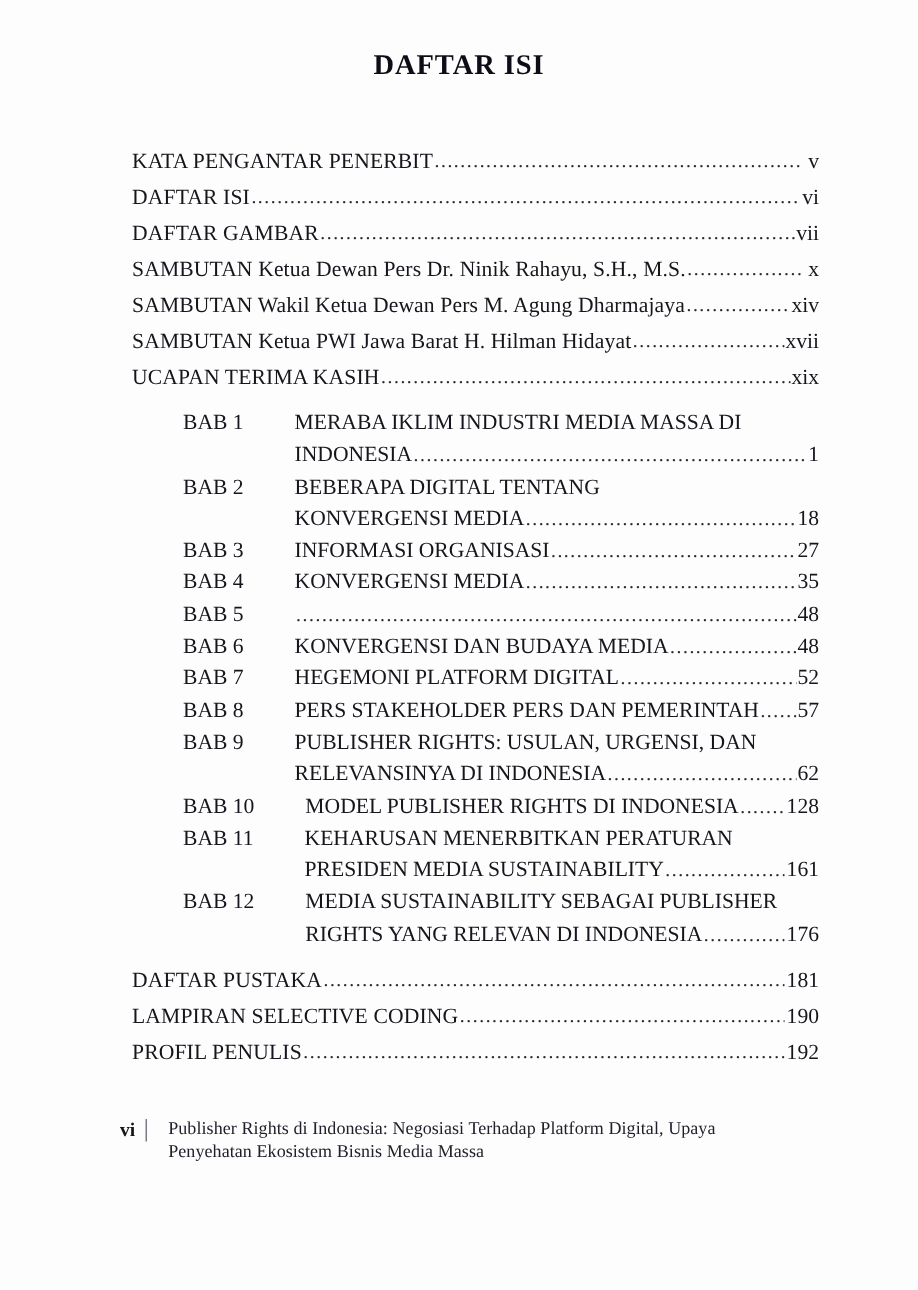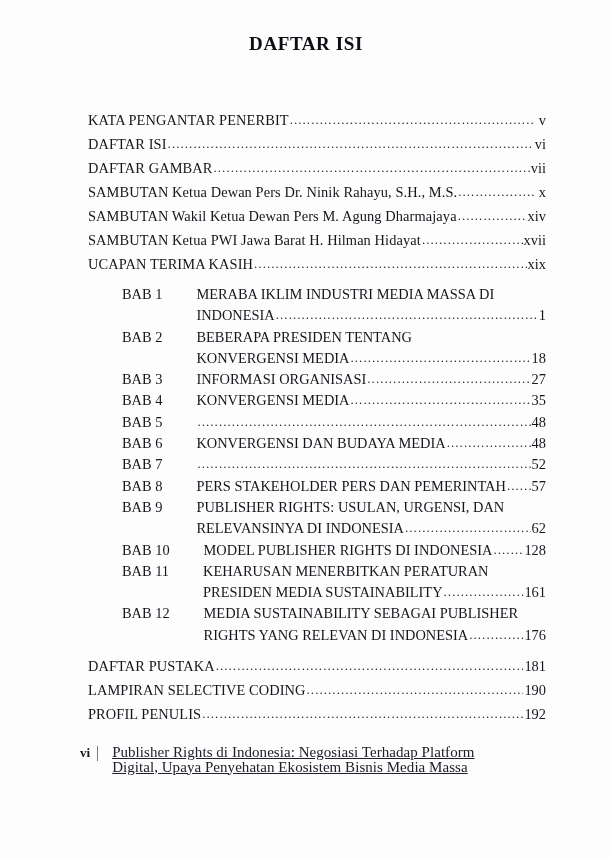--- a/index.html
+++ b/index.html
@@ -34,21 +34,21 @@
     font-size: 19px;
     font-weight: bold;
     letter-spacing: 0.6px;
     color: #0d0d17;
     font-family: "Liberation Serif", "DejaVu Serif", serif;
   }
 
   
   .toc {
     position: absolute;
-    top: 112px;
+    top: 100px;
     left: 88px;
     width: 458px;
   }
 
   
   .row {
     display: flex;
     align-items: baseline;
     width: 100%;
     font-size: 14.4px;
@@ -146,26 +146,25 @@
     padding-right: 7px;
   }
   .footer .rule {
     width: 1px;
     height: 15px;
     background: #7b7b84;
     margin-right: 14px;
     margin-top: 1px;
   }
   .footer .runtext {
-    font-size: 15px;
+    font-size: 12px;
     line-height: 14.5px;
     color: #20202a;
     letter-spacing: 0.05px;
     max-width: 400px;
-    text-decoration: underline;
   }
 </style>
 </head>
 <body>
 
 <div class="page">
 
   <div class="doc-title">DAFTAR ISI</div>
 
   <div class="toc">
@@ -219,21 +218,21 @@
               <span class="txt">INDONESIA</span>
               <span class="leader">...............................................................................................................................................................</span>
               <span class="pg">1</span>
             </div>
           </div>
         </div>
         <div class="chap">
           <div class="bab">BAB 2</div>
           <div class="body">
             <div class="line plain">
-              <span class="txt">BEBERAPA PRESIDEN TENTANG</span>
+              <span class="txt">BEBERAPA DIGITAL TENTANG</span>
             </div>
             <div class="line">
               <span class="txt">KONVERGENSI MEDIA</span>
               <span class="leader">...............................................................................................................................................................</span>
               <span class="pg">18</span>
             </div>
           </div>
         </div>
         <div class="chap">
           <div class="bab">BAB 3</div>
@@ -271,20 +270,21 @@
               <span class="txt">KONVERGENSI DAN BUDAYA MEDIA </span>
               <span class="leader">...............................................................................................................................................................</span>
               <span class="pg">48</span>
             </div>
           </div>
         </div>
         <div class="chap">
           <div class="bab">BAB 7</div>
           <div class="body">
             <div class="line">
+              <span class="txt">HEGEMONI PLATFORM DIGITAL </span>
               <span class="leader">...............................................................................................................................................................</span>
               <span class="pg">52</span>
             </div>
           </div>
         </div>
         <div class="chap">
           <div class="bab">BAB 8</div>
           <div class="body">
             <div class="line">
               <span class="txt">PERS STAKEHOLDER PERS DAN PEMERINTAH</span>

